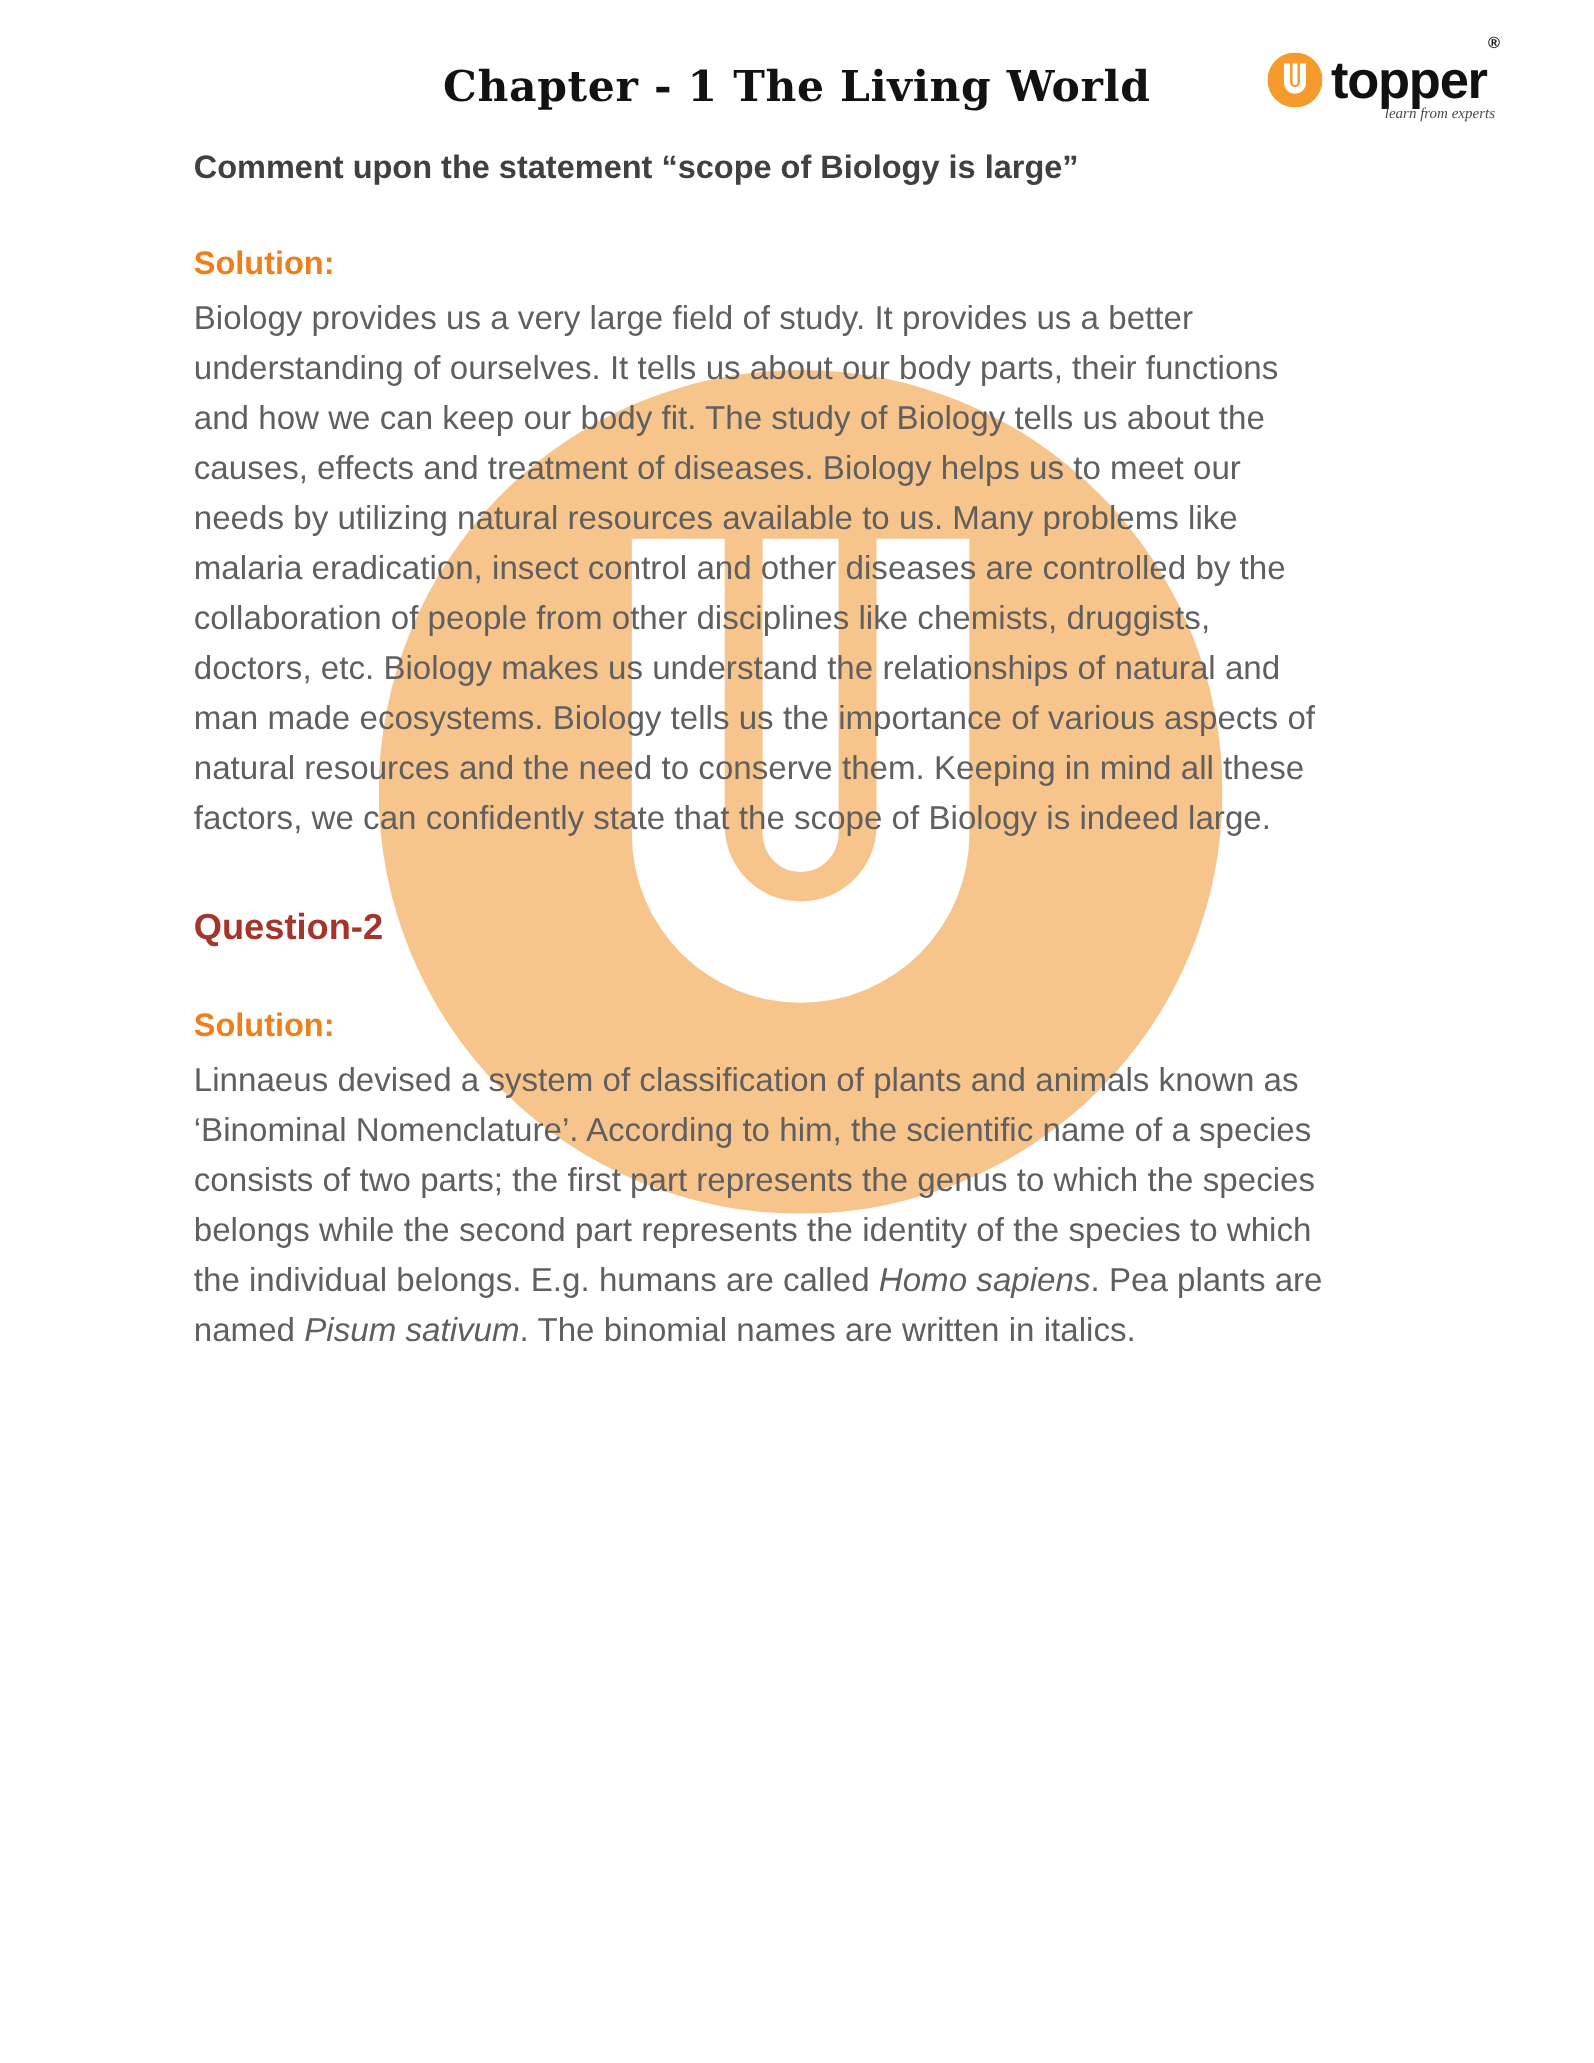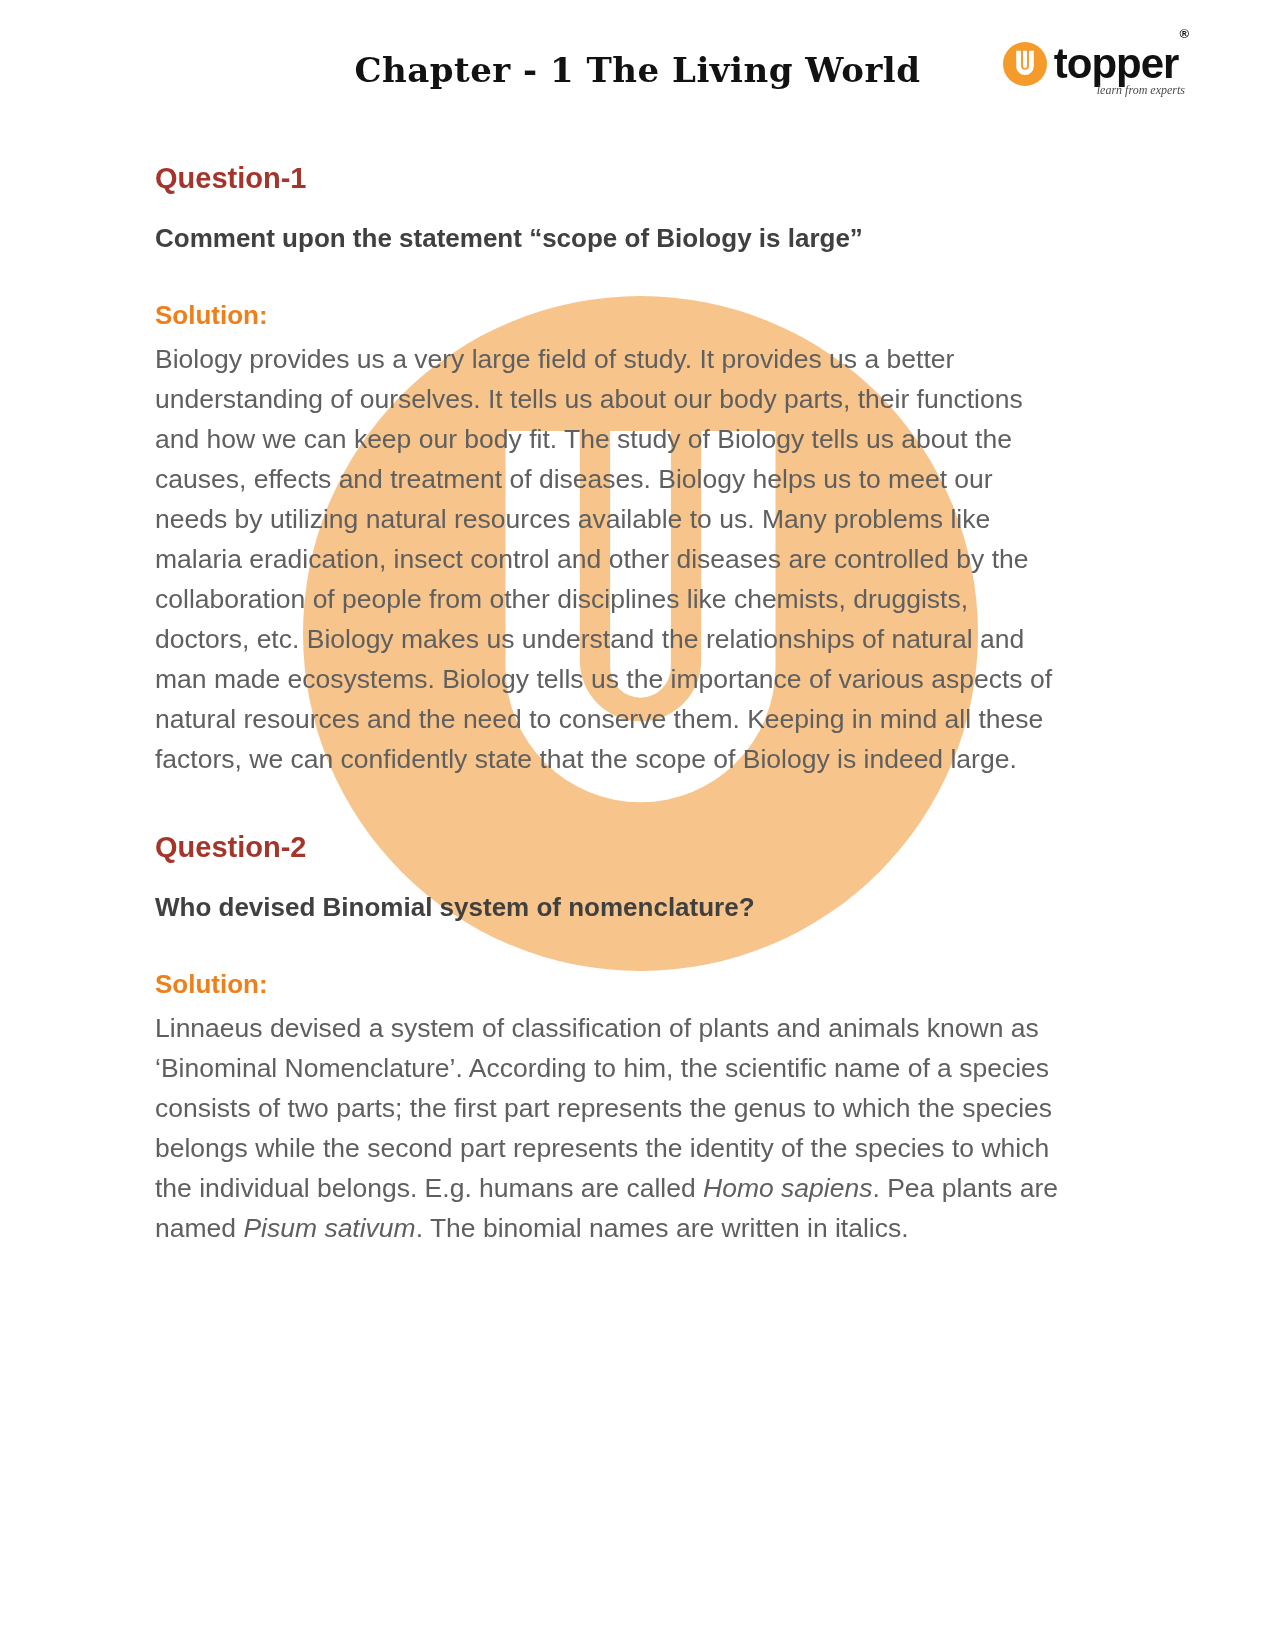--- a/index.html
+++ b/index.html
@@ -26,21 +26,21 @@
     text-align:center;
     font-family:"DejaVu Serif", serif;
     font-weight:bold;
     font-size:34px;
     letter-spacing:0.5px;
     color:#121212;
   }
 
   .logo {
     position:absolute;
-    top:42px; right:88px;
+    top:42px; right:77px;
     display:flex;
     flex-direction:column;
     align-items:flex-end;
     z-index:2;
   }
   .logo-row {
     display:flex;
     align-items:center;
     gap:7px;
   }
@@ -123,29 +123,27 @@
           <path fill="#ffffff" d="M45.5 20 L54.5 20 L54.5 55 A4.5 4.5 0 0 1 45.5 55 Z"></path>
         </svg>
         <span class="logo-word"><span>topper</span><sup class="logo-reg">®</sup></span>
       </div>
       <span class="logo-tagline">learn from experts</span>
     </div>
 
     <main>
 
       <section class="qa qa-1">
-        <h2 class="q-heading">Question-1</h2>
         <p class="q-text">Comment upon the statement “scope of Biology is large”</p>
         <h3 class="sol-heading">Solution:</h3>
         <p class="sol-text">Biology provides us a very large field of study. It provides us a better understanding of ourselves. It tells us about our body parts, their functions and how we can keep our body fit. The study of Biology tells us about the causes, effects and treatment of diseases. Biology helps us to meet our needs by utilizing natural resources available to us. Many problems like malaria eradication, insect control and other diseases are controlled by the collaboration of people from other disciplines like chemists, druggists, doctors, etc. Biology makes us understand the relationships of natural and man made ecosystems. Biology tells us the importance of various aspects of natural resources and the need to conserve them. Keeping in mind all these factors, we can confidently state that the scope of Biology is indeed large.</p>
       </section>
 
       <section class="qa qa-2">
         <h2 class="q-heading">Question-2</h2>
-        <p class="q-text">Who devised Binomial system of nomenclature?</p>
         <h3 class="sol-heading">Solution:</h3>
         <p class="sol-text"><span>Linnaeus devised a system of classification of plants and animals known as ‘Binominal Nomenclature’. According to him, the scientific name of a species consists of two parts; the first part represents the genus to which the species belongs while the second part represents the identity of the species to which the individual belongs. E.g. humans are called </span><em>Homo sapiens</em><span>. Pea plants are named </span><em>Pisum sativum</em><span>. The binomial names are written in italics.</span></p>
       </section>
 
     </main>
 
   </div>
 </div>
 
 </body></html>

